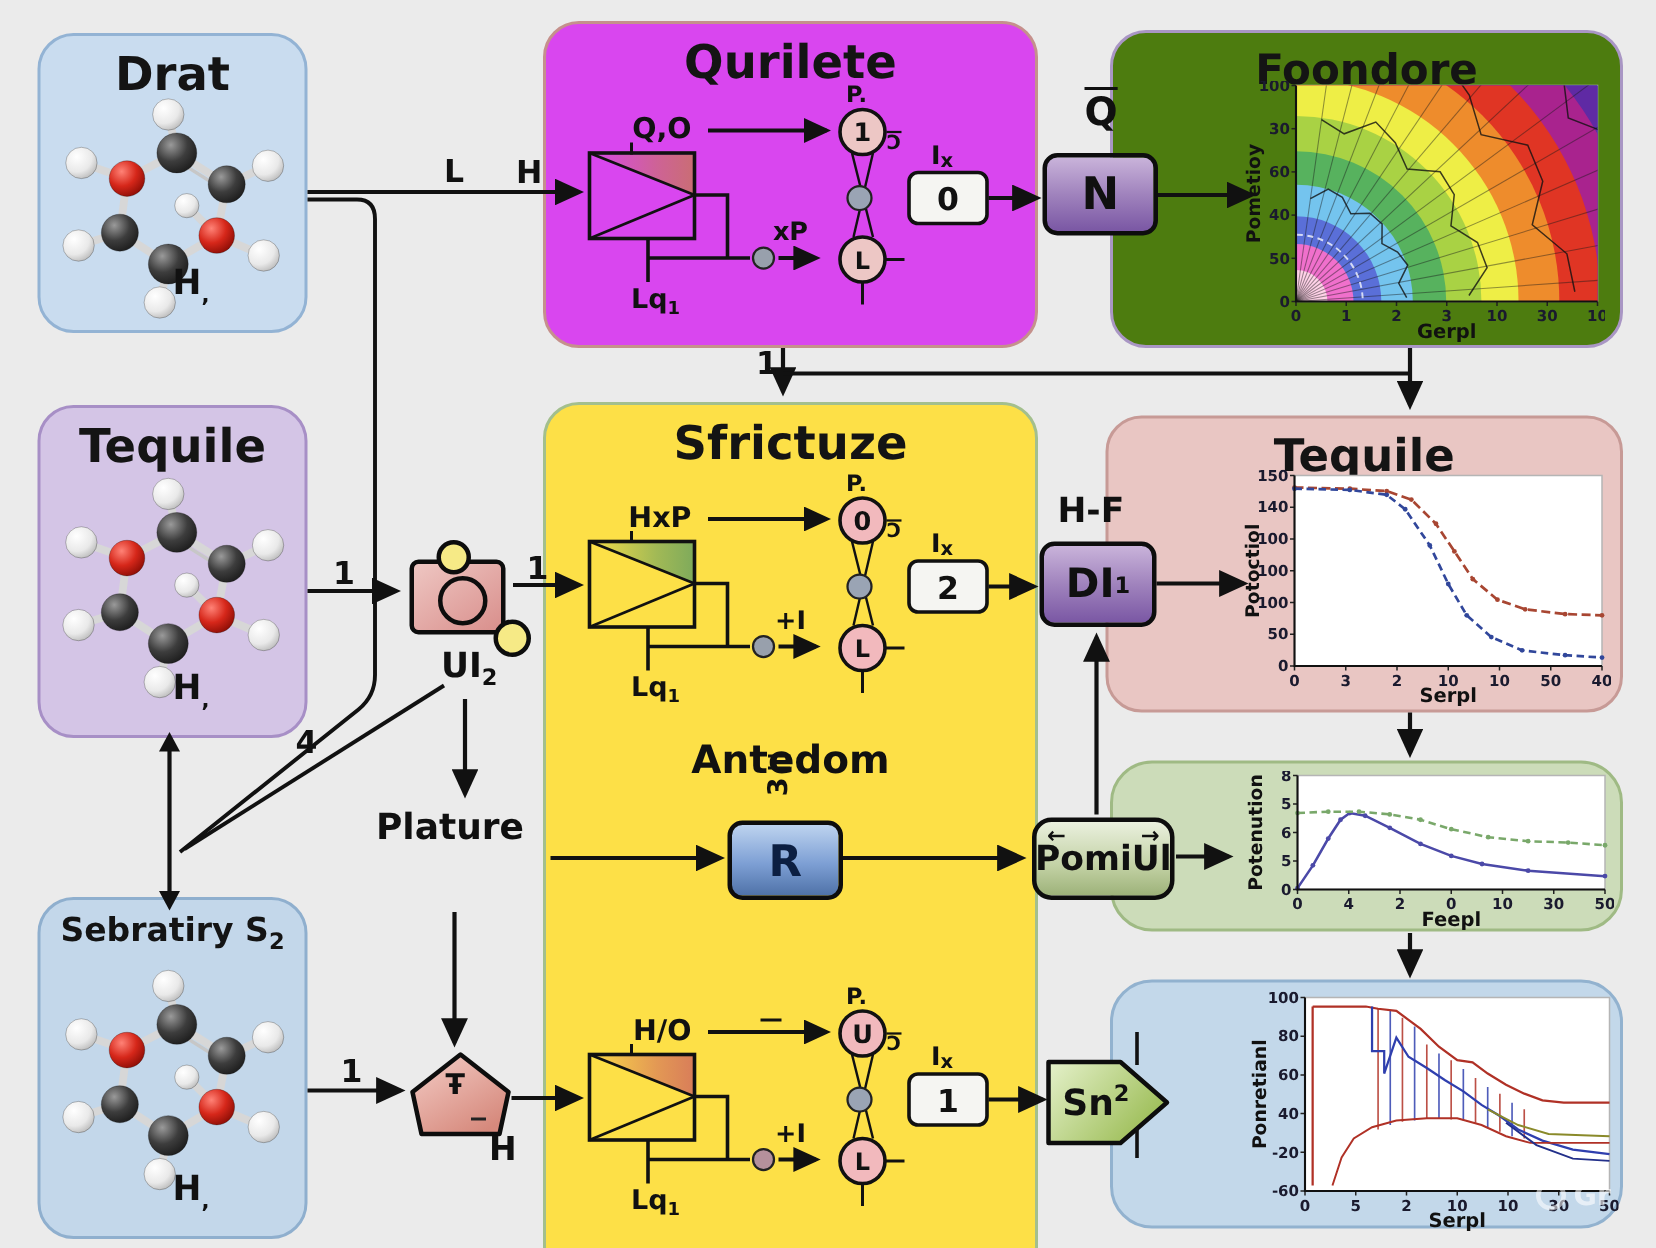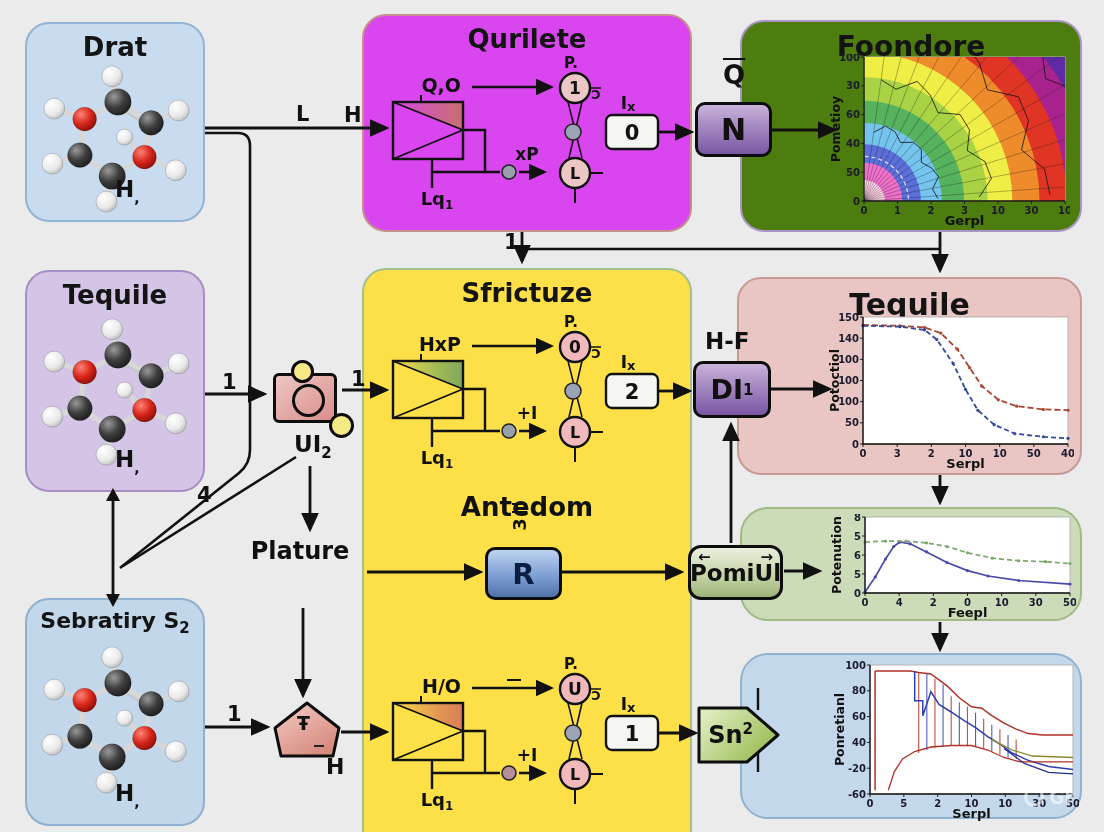--- a/index.html
+++ b/index.html
@@ -1,20 +1,20 @@
 <!DOCTYPE html>
 <html><head>
 <meta charset="utf-8">
 <style>
   body{margin:0;background:#e2e2e2}
   .canvas{position:relative;width:1104px;height:832px;background:#ebebeb;overflow:hidden;
     font-family:"DejaVu Sans","Liberation Sans",sans-serif;color:#111}
   .box{position:absolute;border-radius:24px;box-sizing:border-box}
   .box-title{position:absolute;top:8px;left:0;right:0;text-align:center;font-weight:700;
-    font-size:26px;color:#141414}
+    font-size:31px;color:#141414}
   .tsub{font-size:15px}
   
   .drat{left:25px;top:22px;width:180px;height:200px;background:#c9dcef;border:2.5px solid #93b3d4}
   .panllage{left:25px;top:270px;width:180px;height:222px;background:#d4c5e6;border:2.5px solid #a78fc6}
   .sebratiry{left:25px;top:598px;width:180px;height:228px;background:#c3d7ea;border:2.5px solid #8fafce}
   .sebratiry .box-title{font-size:22px}
   .mol{position:absolute;left:13px;top:40px}
   .mol-label{position:absolute;left:88px;bottom:14px;font-size:23px;font-weight:700}
   .mol-label sub{font-size:14px}
   

